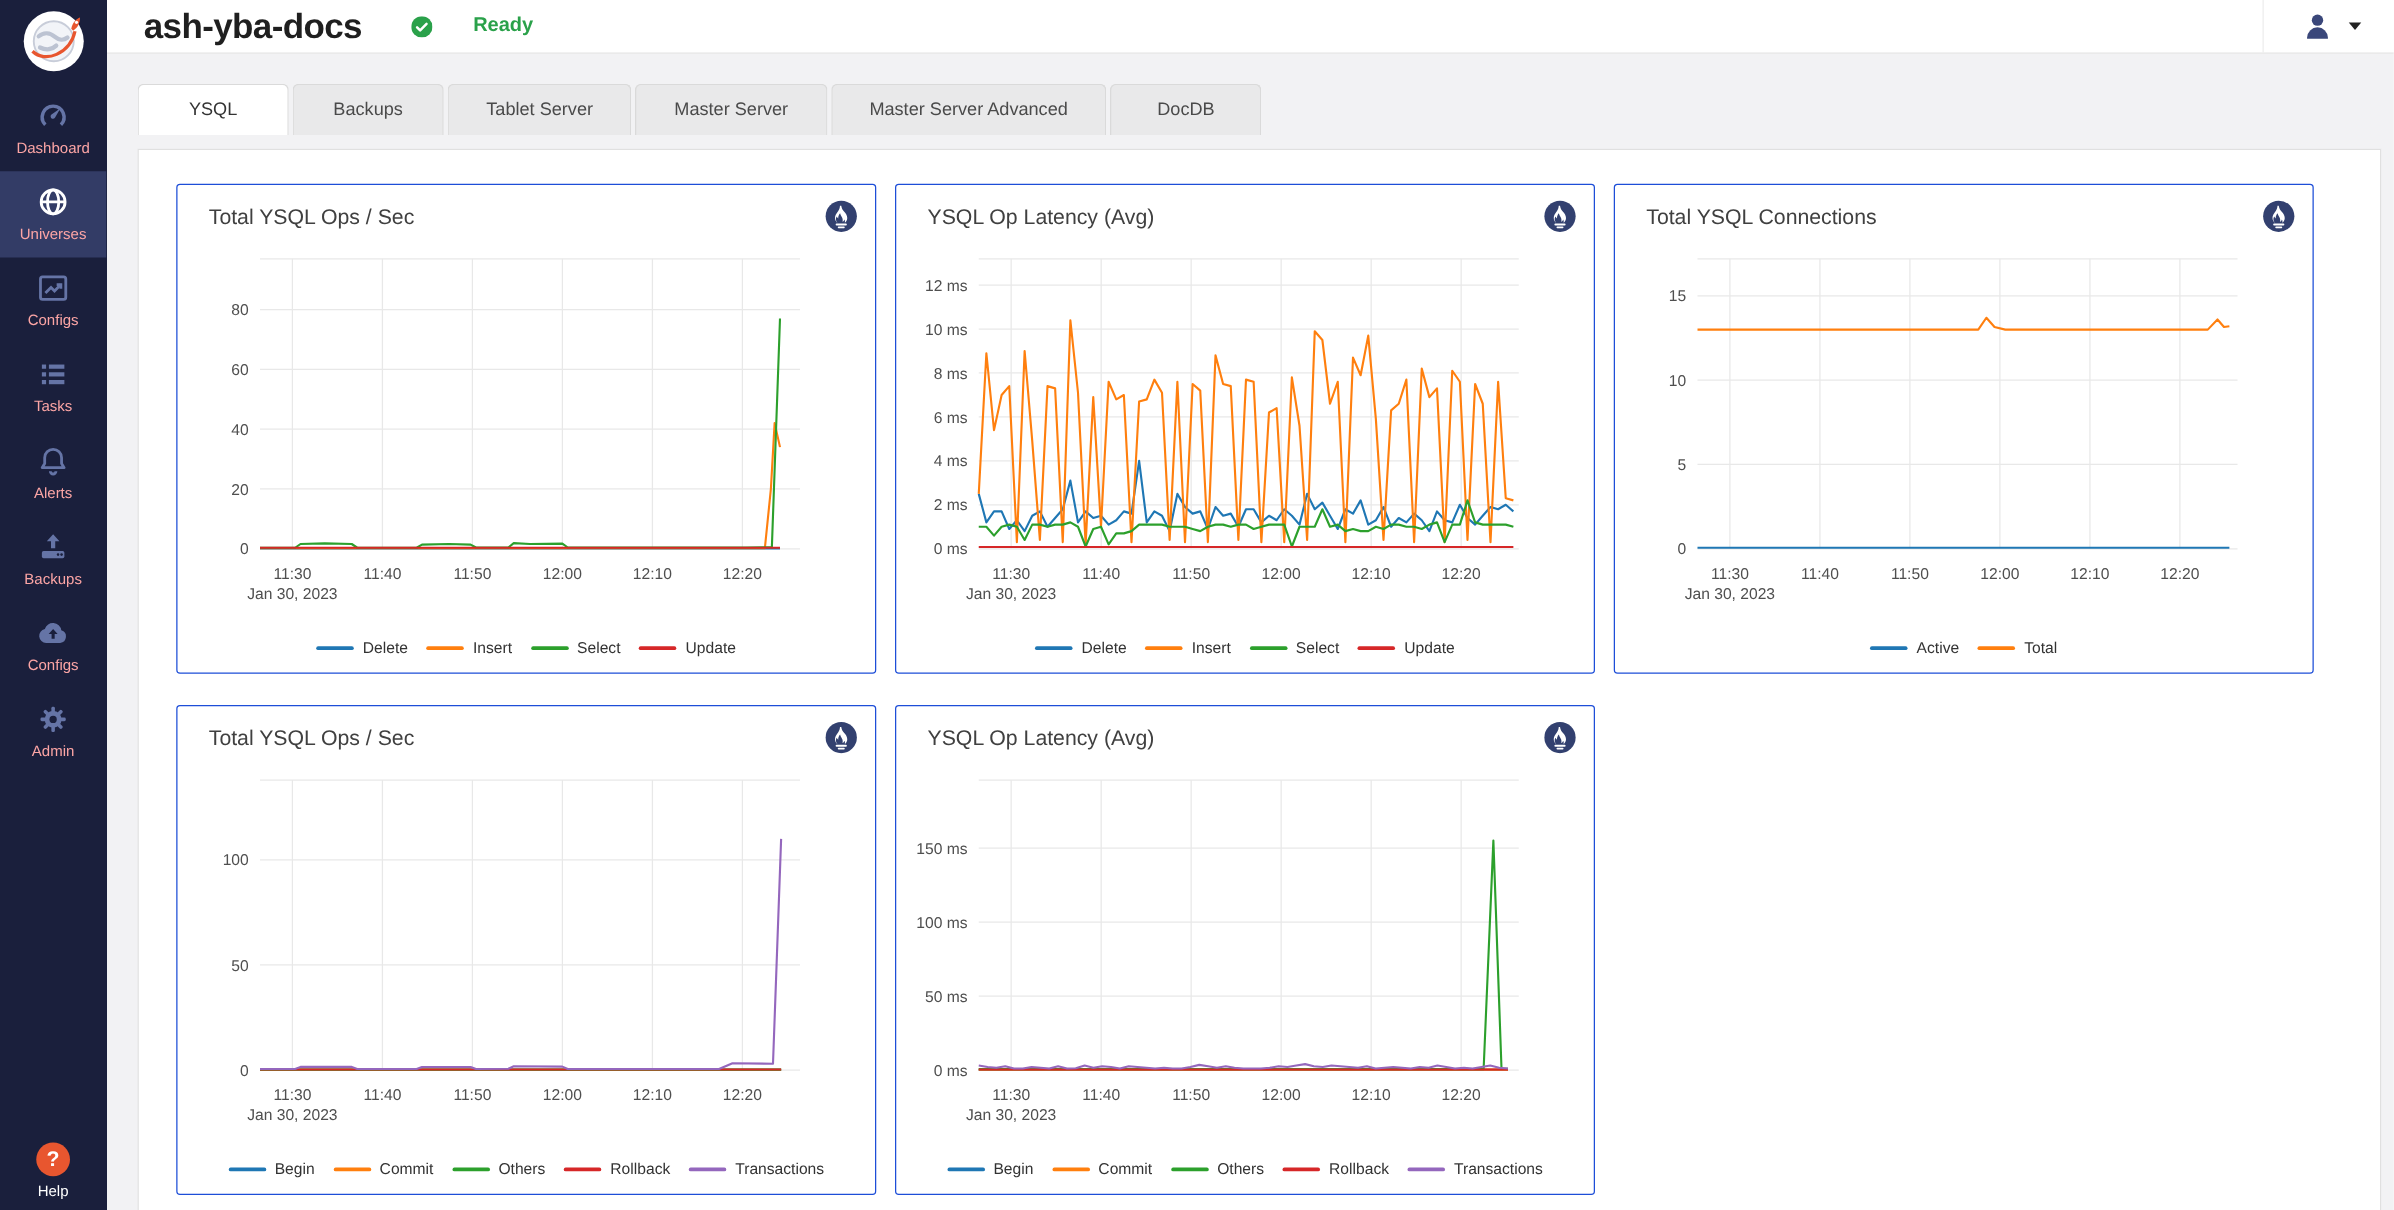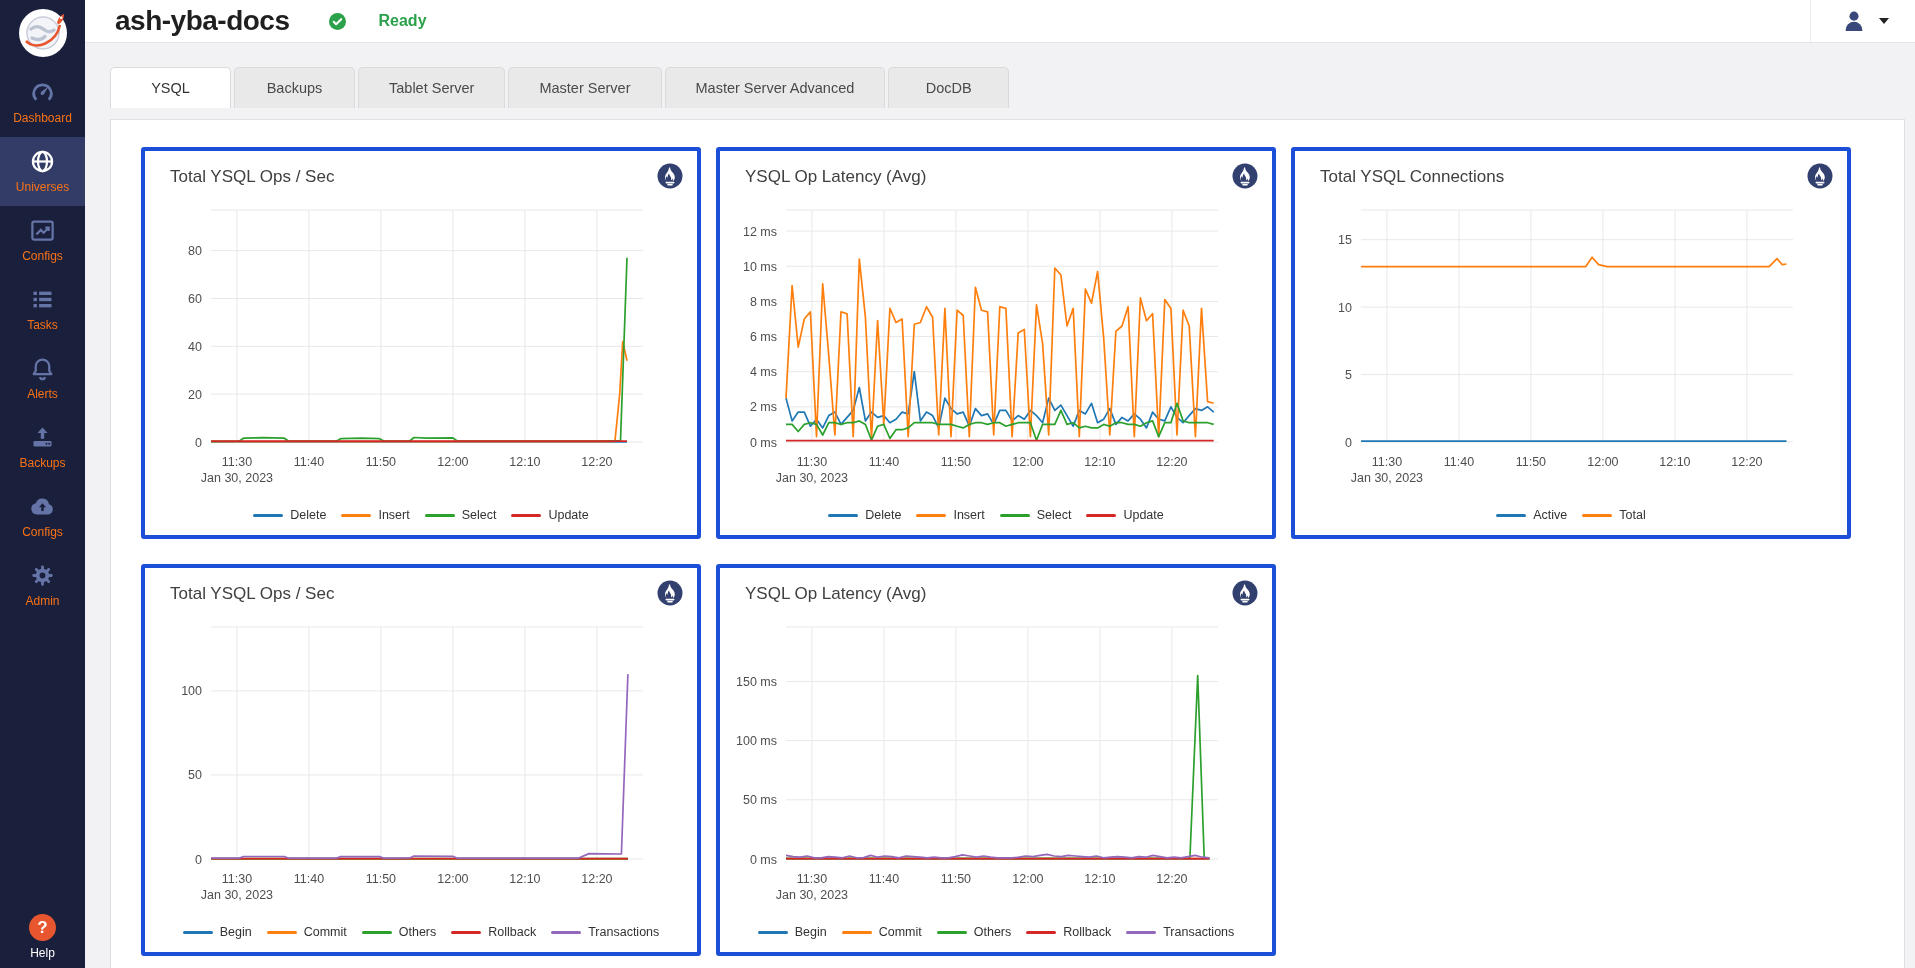--- a/index.html
+++ b/index.html
@@ -7,21 +7,21 @@
   body { font-family:"Liberation Sans", sans-serif; background:#f2f2f4; color:#333; }
 
   
   .sidebar { position:fixed; left:0; top:0; width:85px; height:968px; background:#1a1f3c; z-index:50; display:flex; flex-direction:column; align-items:center; }
   .logo-wrap { padding:8px 0 10px; }
   .logo-wrap svg { display:block; }
   .nav { width:100%; display:flex; flex-direction:column; }
   .nav-item { width:100%; padding:11px 0 12px; display:flex; flex-direction:column; align-items:center; cursor:pointer; }
   .nav-item .nav-icon { width:27px; height:27px; color:#6574a6; }
   .nav-item .nav-icon svg { width:27px; height:27px; display:block; }
-  .nav-item .nav-label { margin-top:5px; font-size:12px; color:#f97316; }
+  .nav-item .nav-label { margin-top:5px; font-size:12px; color:#fca5a5; }
   .nav-item.active { background:#333c66; }
   .nav-item.active .nav-icon { color:#ffffff; }
   .help-item { position:absolute; bottom:8px; left:0; width:100%; display:flex; flex-direction:column; align-items:center; cursor:pointer; }
   .help-circle { width:27px; height:27px; border-radius:50%; background:#e8562f; color:#fff; font-weight:bold; font-size:17px; display:flex; align-items:center; justify-content:center; }
   .help-label { margin-top:5px; font-size:12px; color:#fff; }
 
   
   .header { position:fixed; left:85px; top:0; right:0; height:43px; background:#fff; border-bottom:1px solid #e4e4e4; display:flex; align-items:center; z-index:40;gap:17px; }
   .page-title { font-size:28px; font-weight:bold; color:#1f1f1f; margin-left:30px; letter-spacing:-0.5px; }
   .status-badge { display:flex; align-items:center; margin-left:22px; }
@@ -35,21 +35,21 @@
   
   .content { position:absolute; left:85px; top:55px; right:0; bottom:0; }
   .tabbar { display:flex; gap:3px; padding:12px 0 0 25px; position:relative; z-index:5; }
   .tab { height:41px; line-height:40px; min-width:121px; padding:0 30px; text-align:center; font-size:14.5px; color:#4a4a4a; background:#e9e9ea; border:1px solid #dadada; border-bottom:none; border-radius:5px 5px 0 0; cursor:pointer; margin-bottom:-1px; }
   .tab.active { background:#fff; color:#333; position:relative; z-index:6; }
 
   .panel { position:absolute; left:25px; right:10px; top:64px; bottom:-2px; background:#fff; border:1px solid #e0e0e0; padding:27px 0 0 30px; }
 
   
   .charts { display:flex; flex-wrap:wrap; gap:25px 15px; align-content:flex-start; }
-  .chart-card { width:560px; height:392px; background:#fff; border:4px solid #1d4ed8; border-radius:3px; position:relative; }
+  .chart-card { width:560px; height:392px; background:#fff; border:1px solid #1d4ed8; border-radius:3px; position:relative; }
   .chart-title { position:absolute; left:25px; top:16px; font-size:17px; color:#404040; }
   .prom-icon { position:absolute; right:14px; top:12px; width:26px; height:26px; cursor:pointer; }
   .chart-svg { position:absolute; left:0; top:0; }
   .legend { position:absolute; left:0; right:0; bottom:13px; display:flex; justify-content:center; align-items:center; gap:15px;margin-top:12px; }
   .legend-item { display:flex; align-items:center; gap:7px; }
   .legend-swatch { width:30px; height:3px; border-radius:2px; }
   .legend-label { font-size:12.5px; color:#333; }
 </style>
 </head>
 <body>

